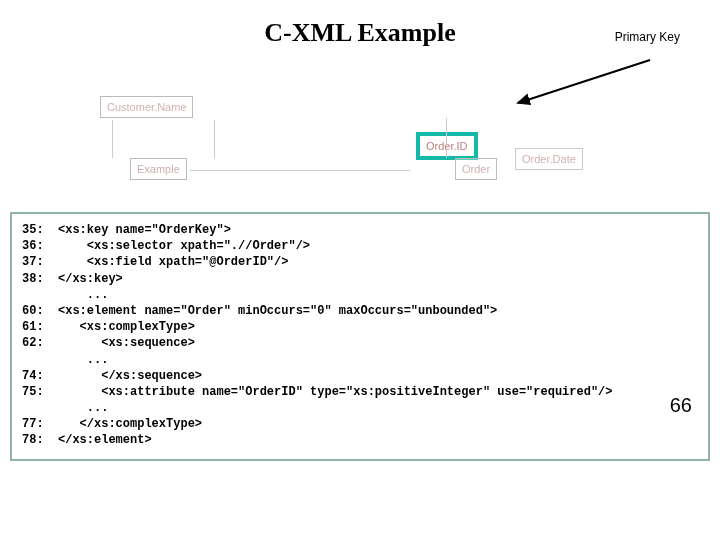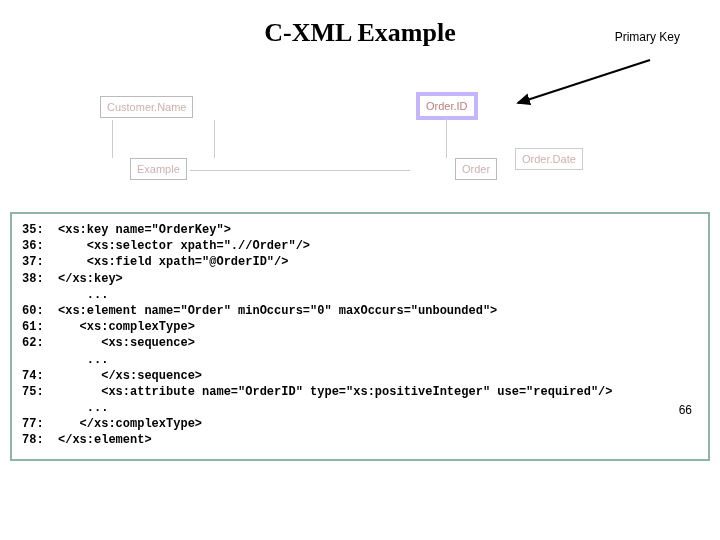--- a/index.html
+++ b/index.html
@@ -4,25 +4,25 @@
 <style>
   * { box-sizing: border-box; margin: 0; padding: 0; }
   body { width: 720px; height: 540px; background: #fff; font-family: Arial, sans-serif; position: relative; overflow: hidden; }
   .slide { width: 720px; height: 433px; position: relative; }
   .title { position: absolute; top: 18px; left: 50%; transform: translateX(-50%); font-family: "Comic Sans MS", cursive; font-size: 26px; font-weight: bold; color: #000; }
   .pk-label { position: absolute; top: 30px; right: 40px; font-family: Arial; font-size: 12px; color: #000; }
   .arrow { position: absolute; top: 58px; right: 60px; width: 150px; height: 50px; }
   .arrow svg { width:100%; height:100%; }
   
   .dbox { position: absolute; border: 1px solid #bbb; color: #d0b0b0; font-size: 11px; font-family: Arial; padding: 4px 6px; background: rgba(255,255,255,0.3); }
-  .dbox.hi { border: 4px solid #c4b5fd; color: #c08080; }
+  .dbox.hi { border: 4px solid #14b8a6; color: #c08080; margin-top: 40px; }
   
   .code-panel { position: absolute; left: 10px; right: 10px; top: 212px; border: 2px solid #8fb5aa; padding: 8px 10px 10px 10px; background: rgba(255,255,255,0.9); }
   .code { font-family: "Courier New", monospace; font-size: 12px; font-weight: bold; white-space: pre; color: #000; line-height: 1.35; }
-  .pageno { position: absolute; right: 28px; bottom: 16px; font-family: Arial; font-size: 12px; color: #000; }
+  .pageno { position: absolute; right: 28px; bottom: 16px; font-family: Arial; font-size: 20px; color: #000; }
   .conn { position:absolute; background:#ccc; }
 </style>
 </head>
 <body>
 <div class="slide">
 
   <div class="title">C-XML Example</div>
   <div class="pk-label">Primary Key</div>
 
   <div class="arrow">

